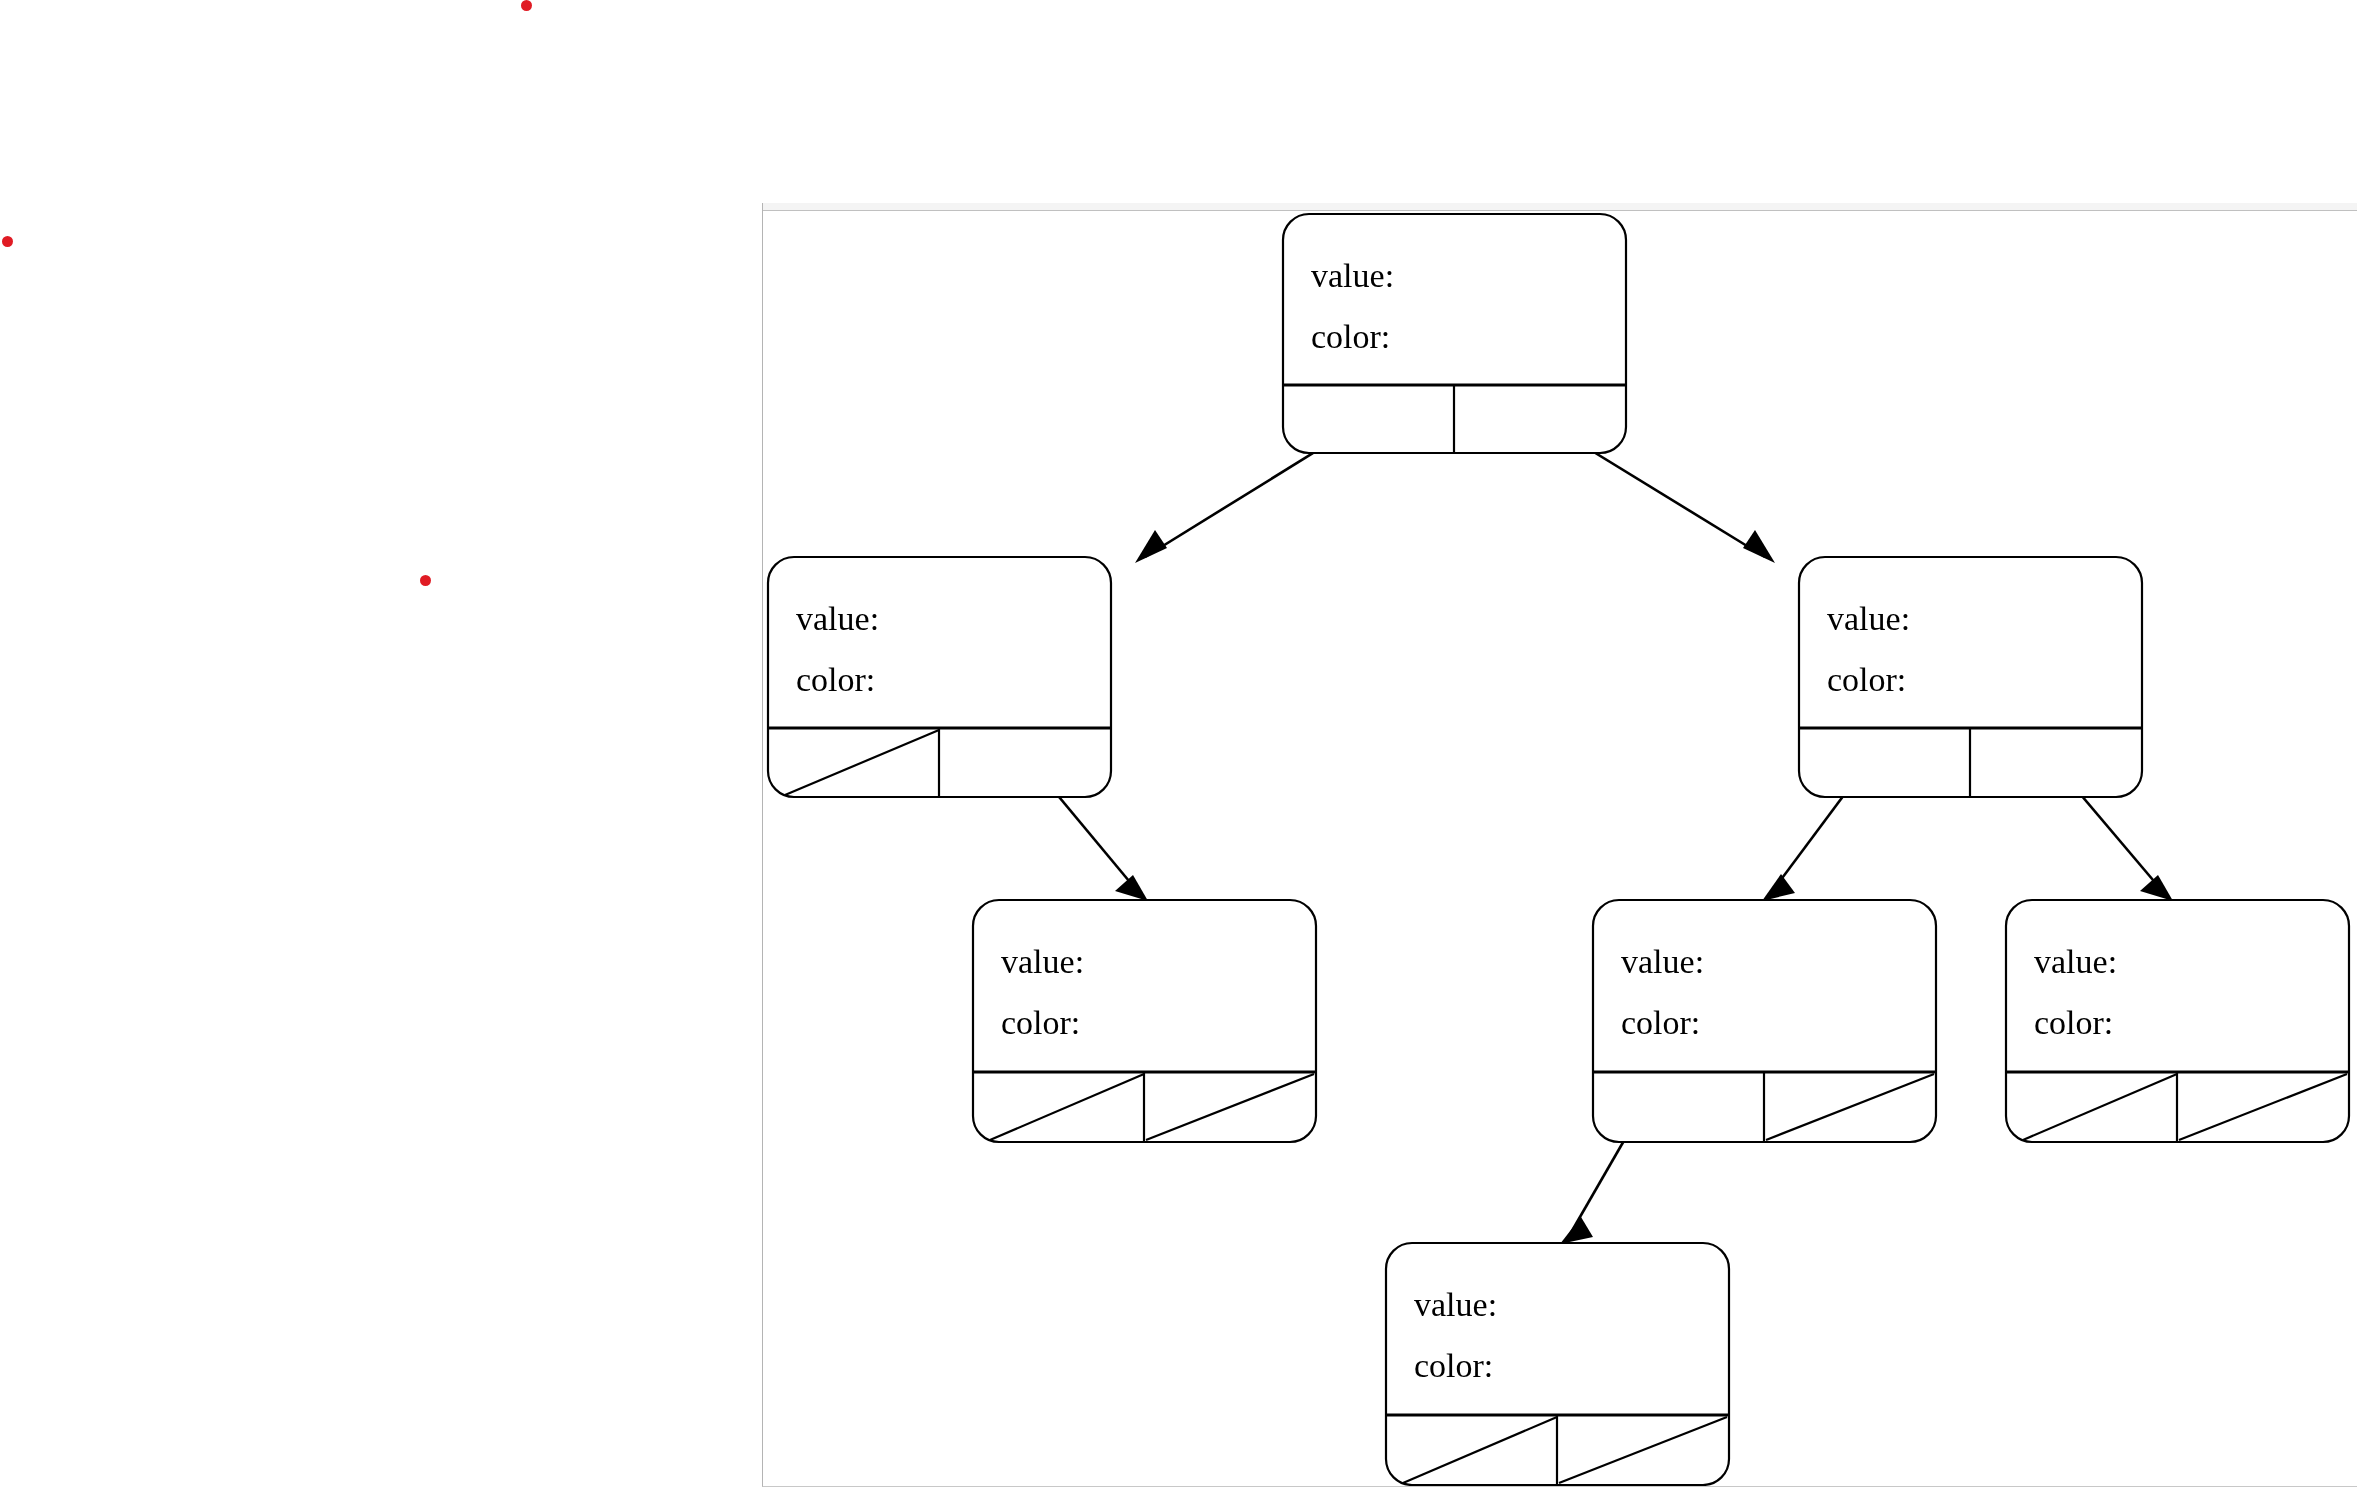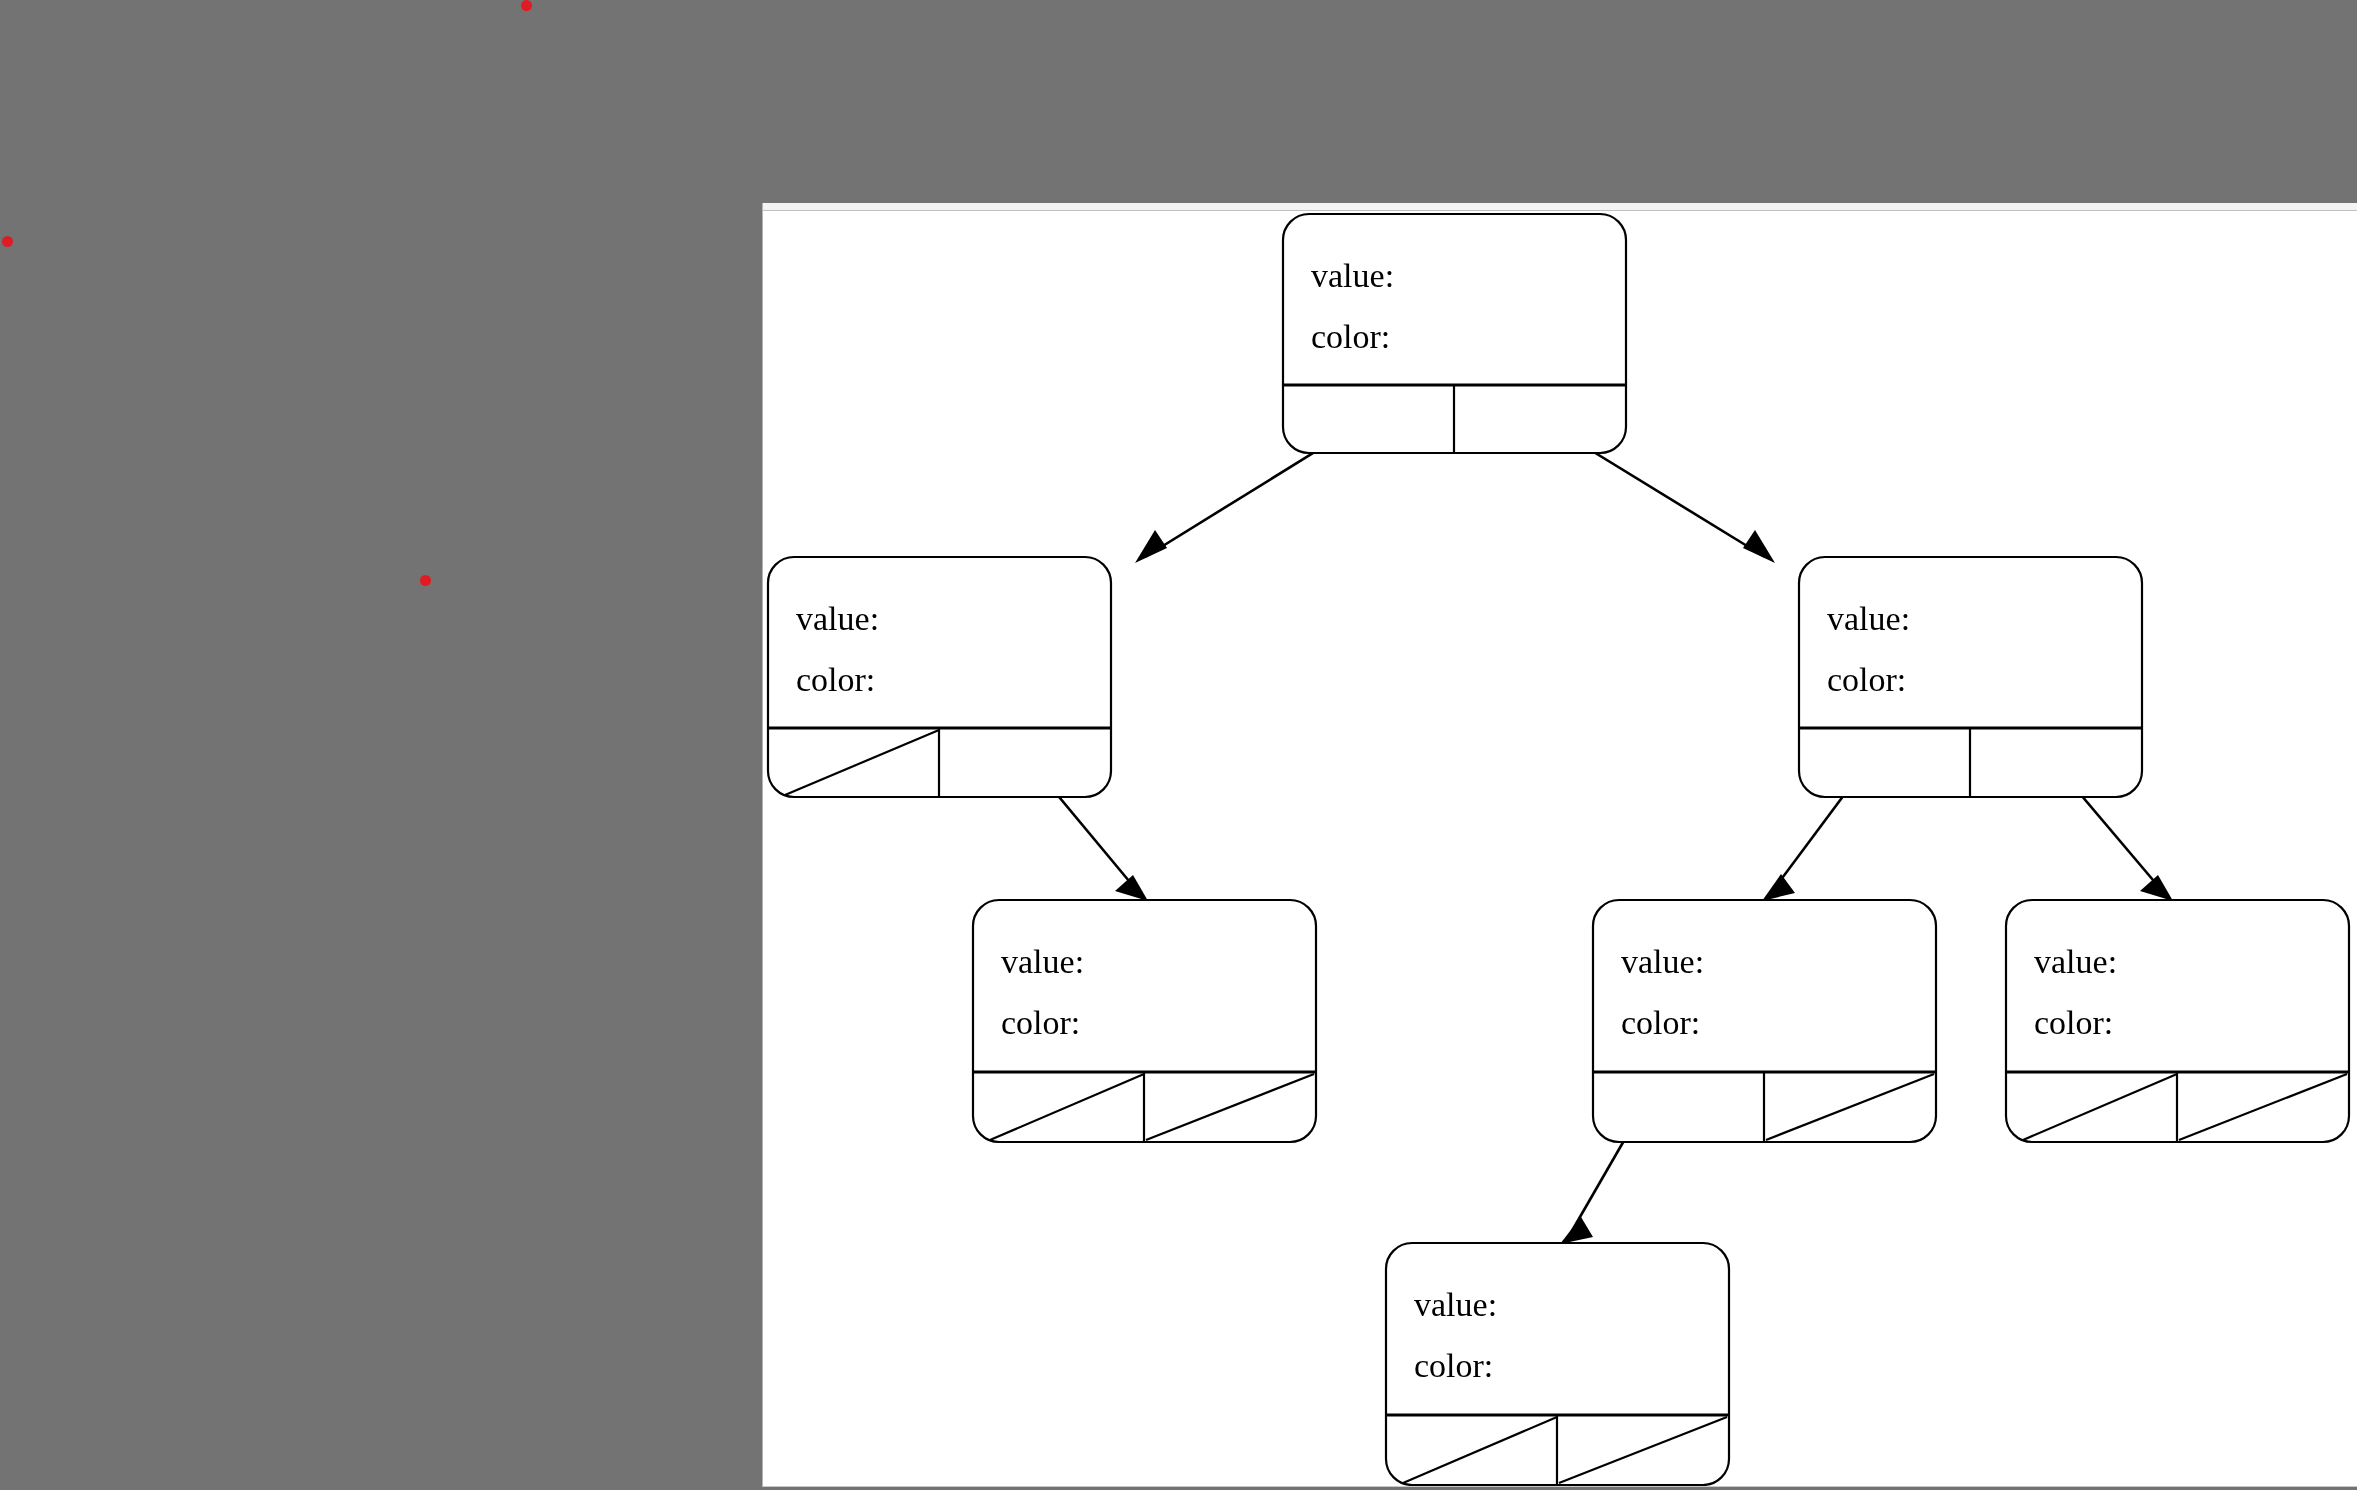--- a/index.html
+++ b/index.html
@@ -5,21 +5,21 @@
 <style>
   html, body {
     margin: 0;
     padding: 0;
     background: #000000;
   }
   #screen {
     position: relative;
     width: 2357px;
     height: 1490px;
-    background: #737373;
+    background: #ffffff;
     overflow: hidden;
     font-family: "Liberation Serif", "DejaVu Serif", serif;
   }
 
   
   #panel {
     position: absolute;
     left: 762px;
     top: 203px;
     width: 1595px;

